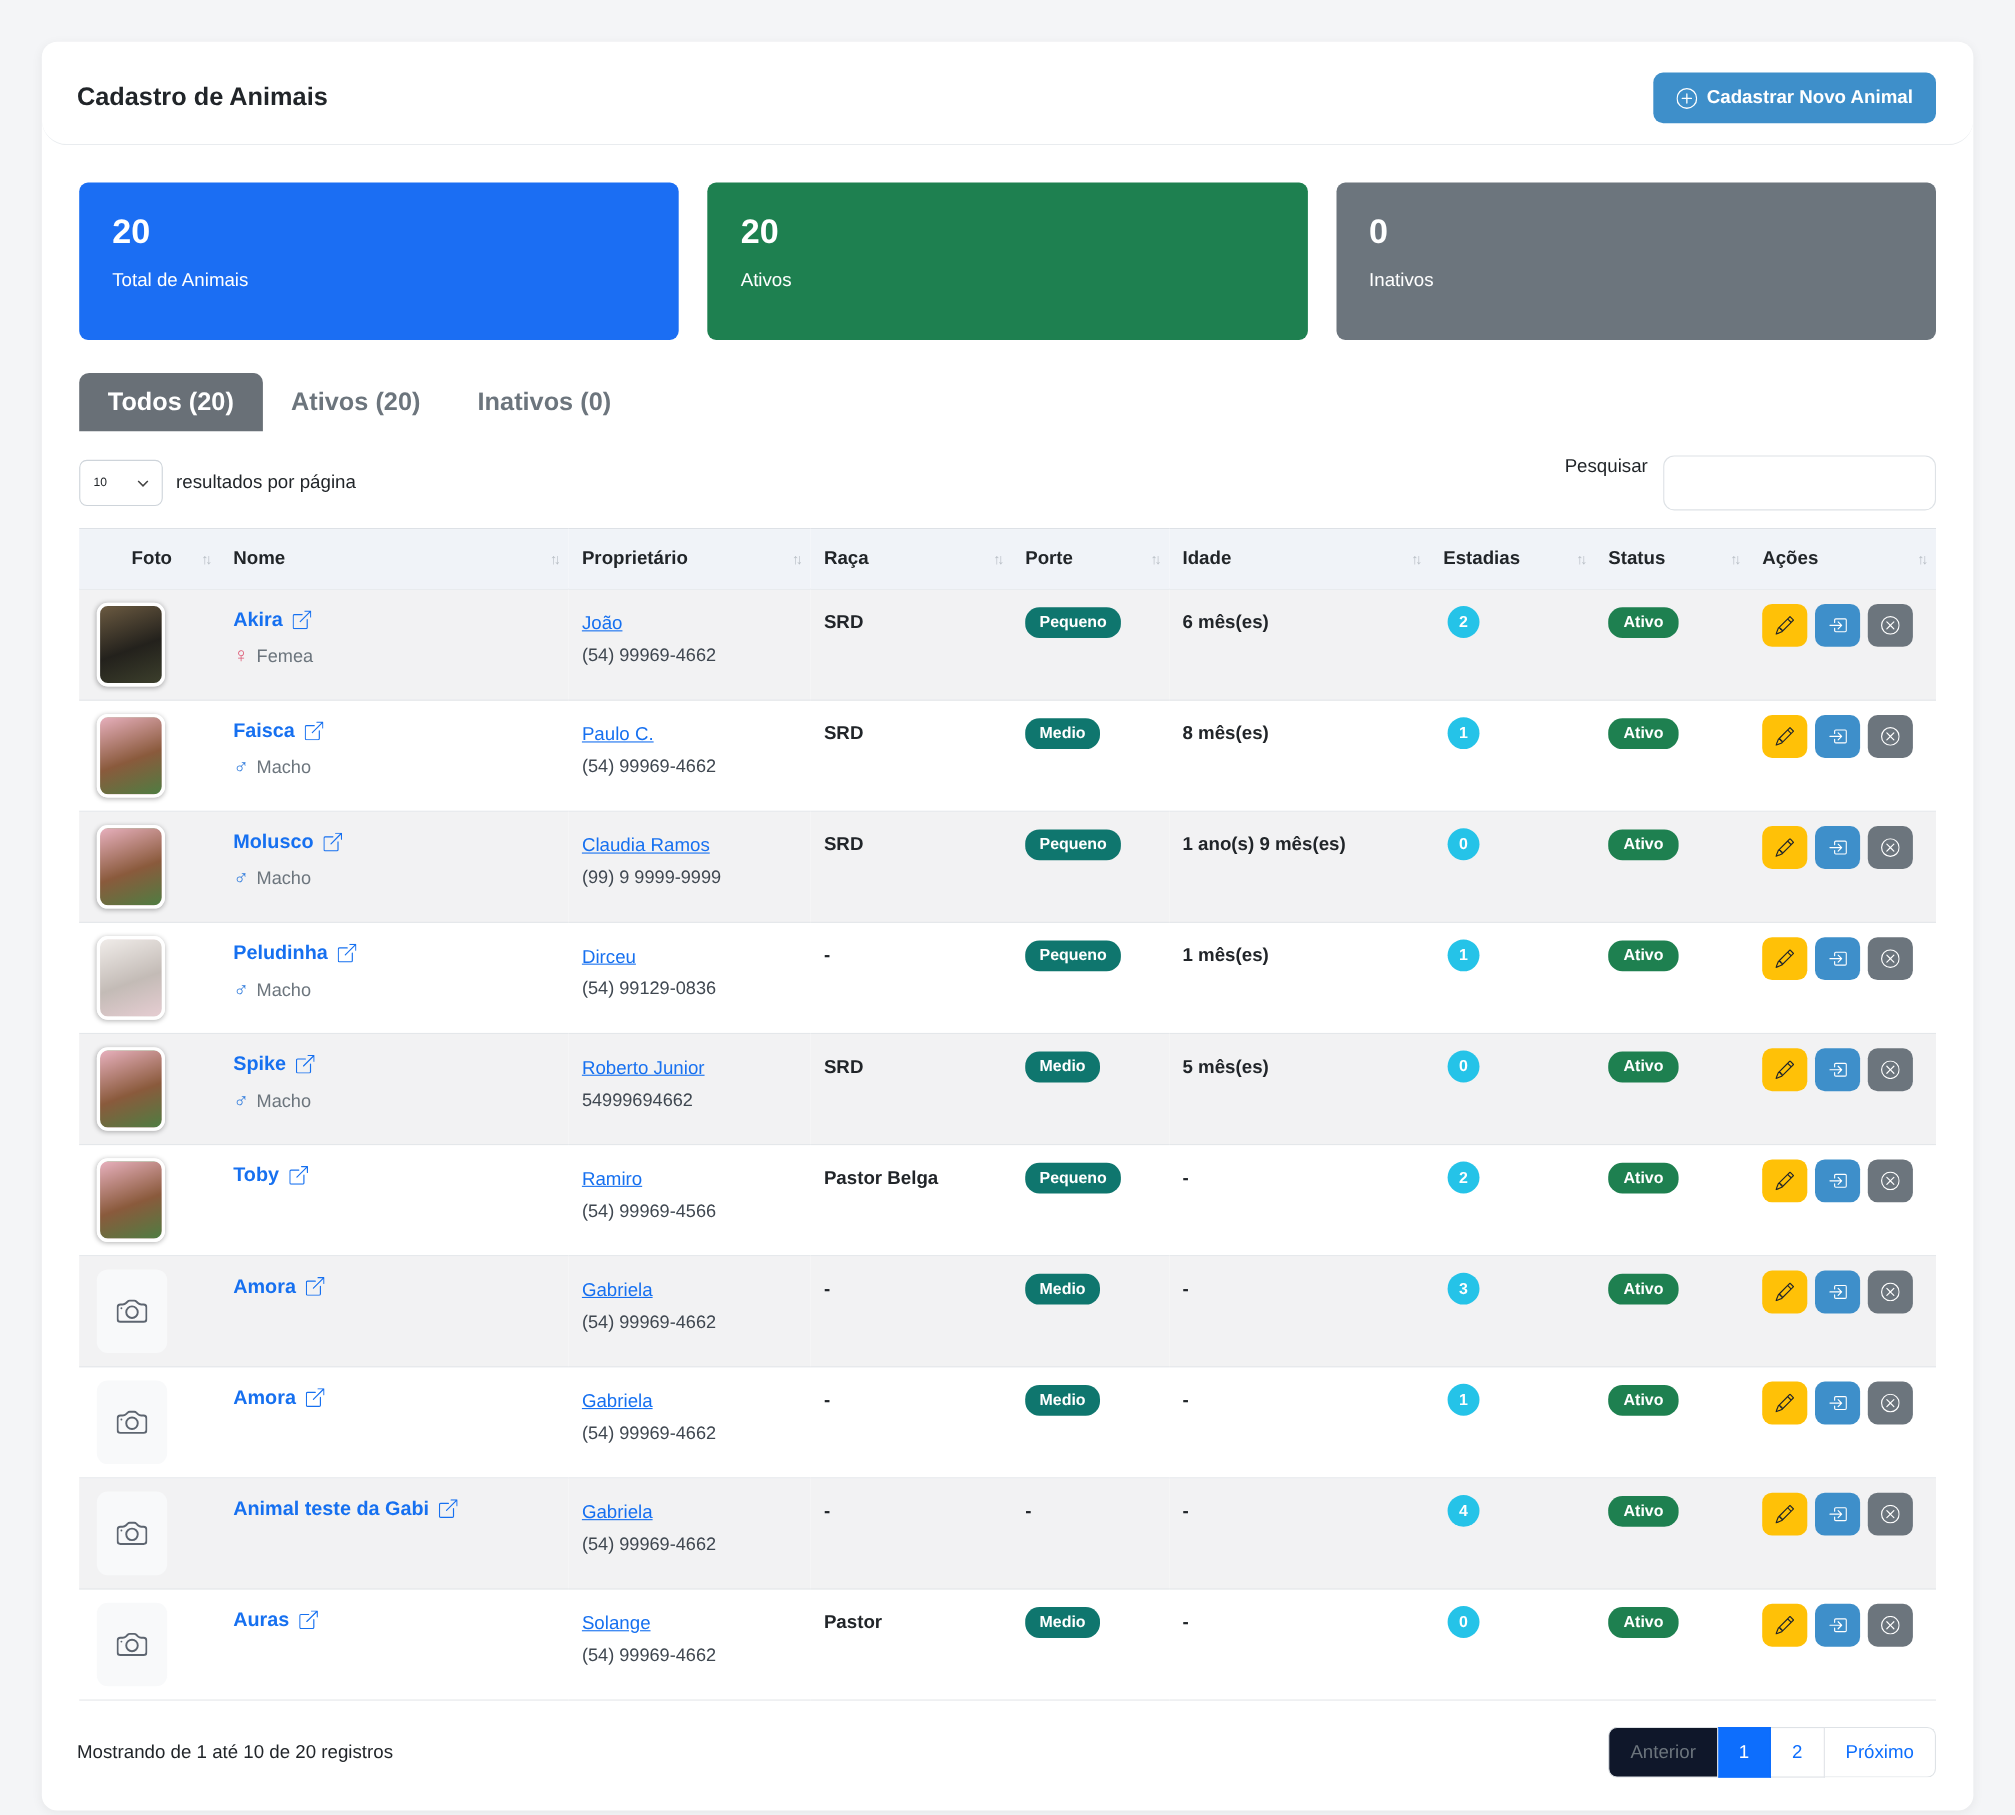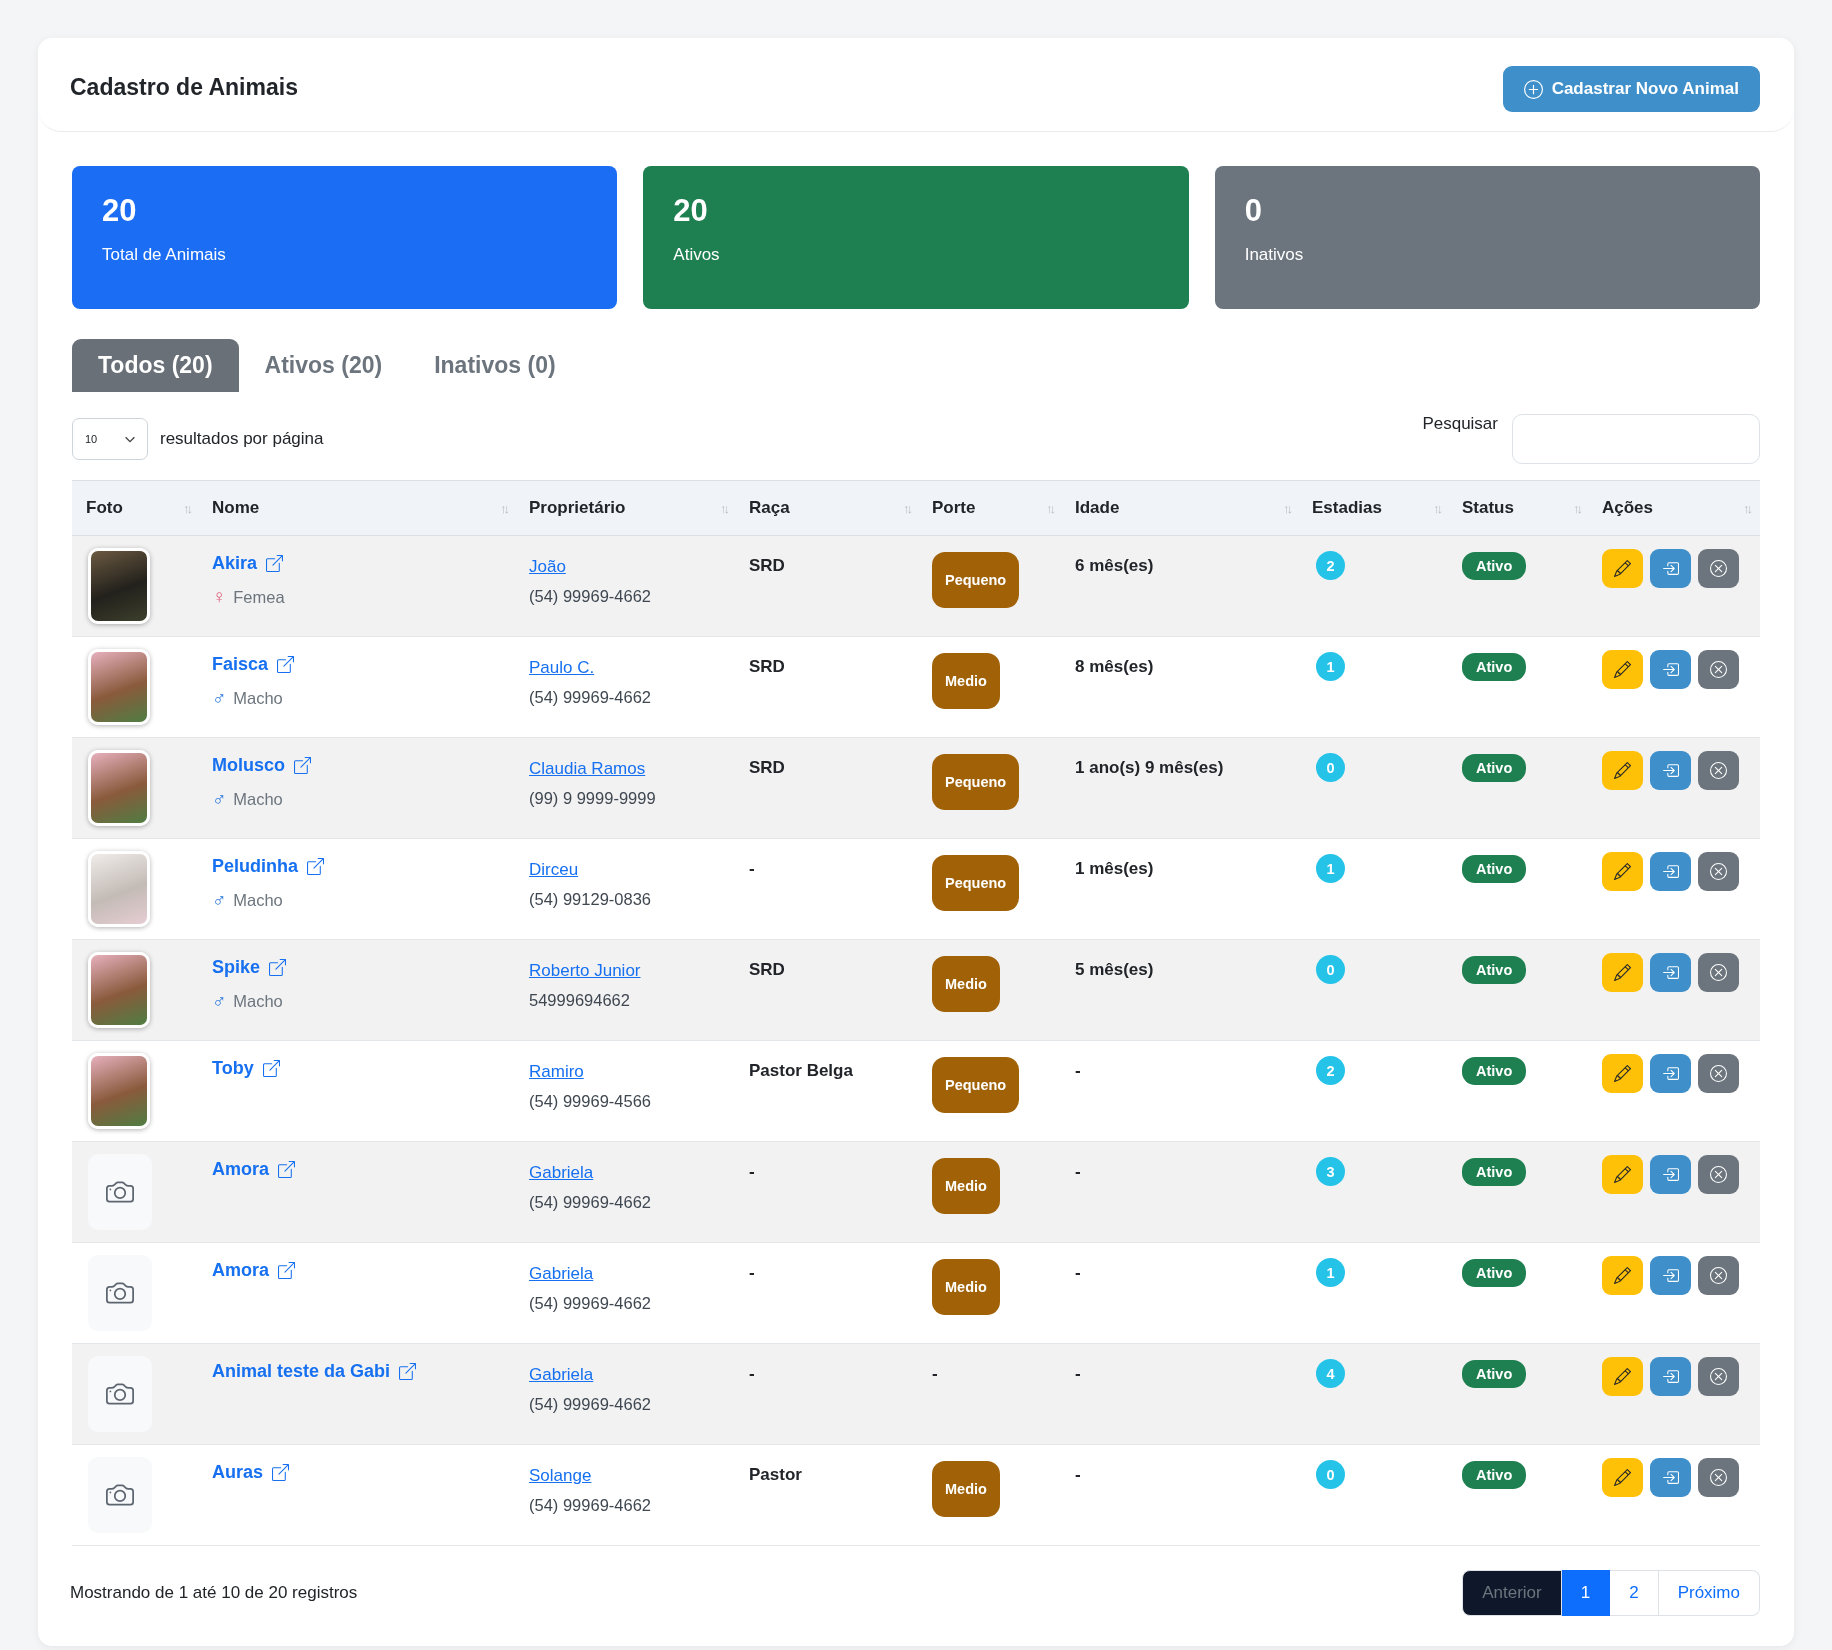--- a/index.html
+++ b/index.html
@@ -34,21 +34,21 @@
     display:flex; align-items:center; padding:0 12px; font-size:11px; color:#212529; background:#fff; cursor:pointer; }
   .select-box svg { position:absolute; right:10px; width:14px; height:14px; stroke:#444; }
   .per-page-label, .search-label { font-size:17px; color:#212529; }
   .search-wrap { display:flex; align-items:flex-start; gap:14px; }
   .search-input { width:248px; height:50px; border:1px solid #dee2e6; border-radius:10px; font-size:17px; padding:0 14px; outline:none; }
 
   
   table { width:1688px; margin:0 34px; border-collapse:collapse; table-layout:fixed; }
   thead th { background:#f0f3f8; border-top:1px solid #dde1e6; border-bottom:1px solid #dde1e6;
     text-align:left; font-size:17px; font-weight:bold; color:#212529; padding:17px 10px 17px 12px; position:relative; }
-  thead th:first-child { padding-left:14px; }
+  thead th:first-child { padding-left:14px;text-align:center; }
   .sort-ic { position:absolute; right:10px; top:50%; transform:translateY(-50%); font-size:13px; color:#b8bec5; letter-spacing:-3px; }
   tbody tr { border-bottom:1px solid #e4e7ea; }
   tbody tr:nth-child(odd) { background:#f2f2f3; }
   tbody td { padding:12px 10px 12px 12px; vertical-align:top; height:95px; }
 
   .thumb { width:62px; height:76px; border-radius:10px; border:3px solid #fff; box-shadow:0 1px 5px rgba(0,0,0,.3); margin-left:4px; }
   .thumb-ph { width:64px; height:76px; border-radius:10px; background:#f8f9fa; display:flex; align-items:center; justify-content:center; margin-left:4px; }
   .thumb-ph svg { width:28px; height:28px; fill:#5d6570; }
 
   .animal-name { display:flex; align-items:center; gap:9px; margin-top:5px; }
@@ -56,22 +56,22 @@
   .animal-name svg { width:17px; height:17px; fill:#1670f0; cursor:pointer; }
   .gender { display:flex; align-items:center; gap:7px; margin-top:12px; font-size:16.5px; color:#6c757d; }
   .gender .sym { font-size:19px; font-weight:bold; }
   .sym.female { color:#dd5c77; } .sym.male { color:#2f7bdc; }
 
   .owner-link { font-size:17px; color:#1670f0; text-decoration:underline; margin-top:9px; display:inline-block; cursor:pointer; }
   .owner-phone { font-size:16.5px; color:#3f4750; margin-top:10px; }
 
   .breed, .age, .dash { font-size:17px; color:#212529; margin-top:8px;font-weight:bold; }
 
-  .badge-size { display:inline-block; background:#a16207; color:#fff; font-size:14.5px; font-weight:bold;
-    padding:20px 13px; border-radius:13px; margin-top:4px; }
+  .badge-size { display:inline-block; background:#0f766e; color:#fff; font-size:14.5px; font-weight:bold;
+    padding:6px 13px; border-radius:13px; margin-top:4px; }
   .badge-stay { display:inline-flex; align-items:center; justify-content:center; width:29px; height:29px; border-radius:50%;
     background:#25c3e8; color:#fff; font-size:14.5px; font-weight:bold; margin-top:3px; margin-left:4px; }
   .badge-status { display:inline-block; background:#1e8050; color:#fff; font-size:14.5px; font-weight:bold;
     padding:6px 14px; border-radius:13px; margin-top:4px; }
 
   .actions { display:flex; gap:7px; margin-top:1px; }
   .act-btn { width:41px; height:39px; border:none; border-radius:9px; display:flex; align-items:center; justify-content:center; cursor:pointer; }
   .act-btn svg { width:17px; height:17px; }
   .act-edit { background:#ffc107; } .act-edit svg { fill:#212529; }
   .act-enter { background:#3e8fca; } .act-enter svg { fill:#fff; }

